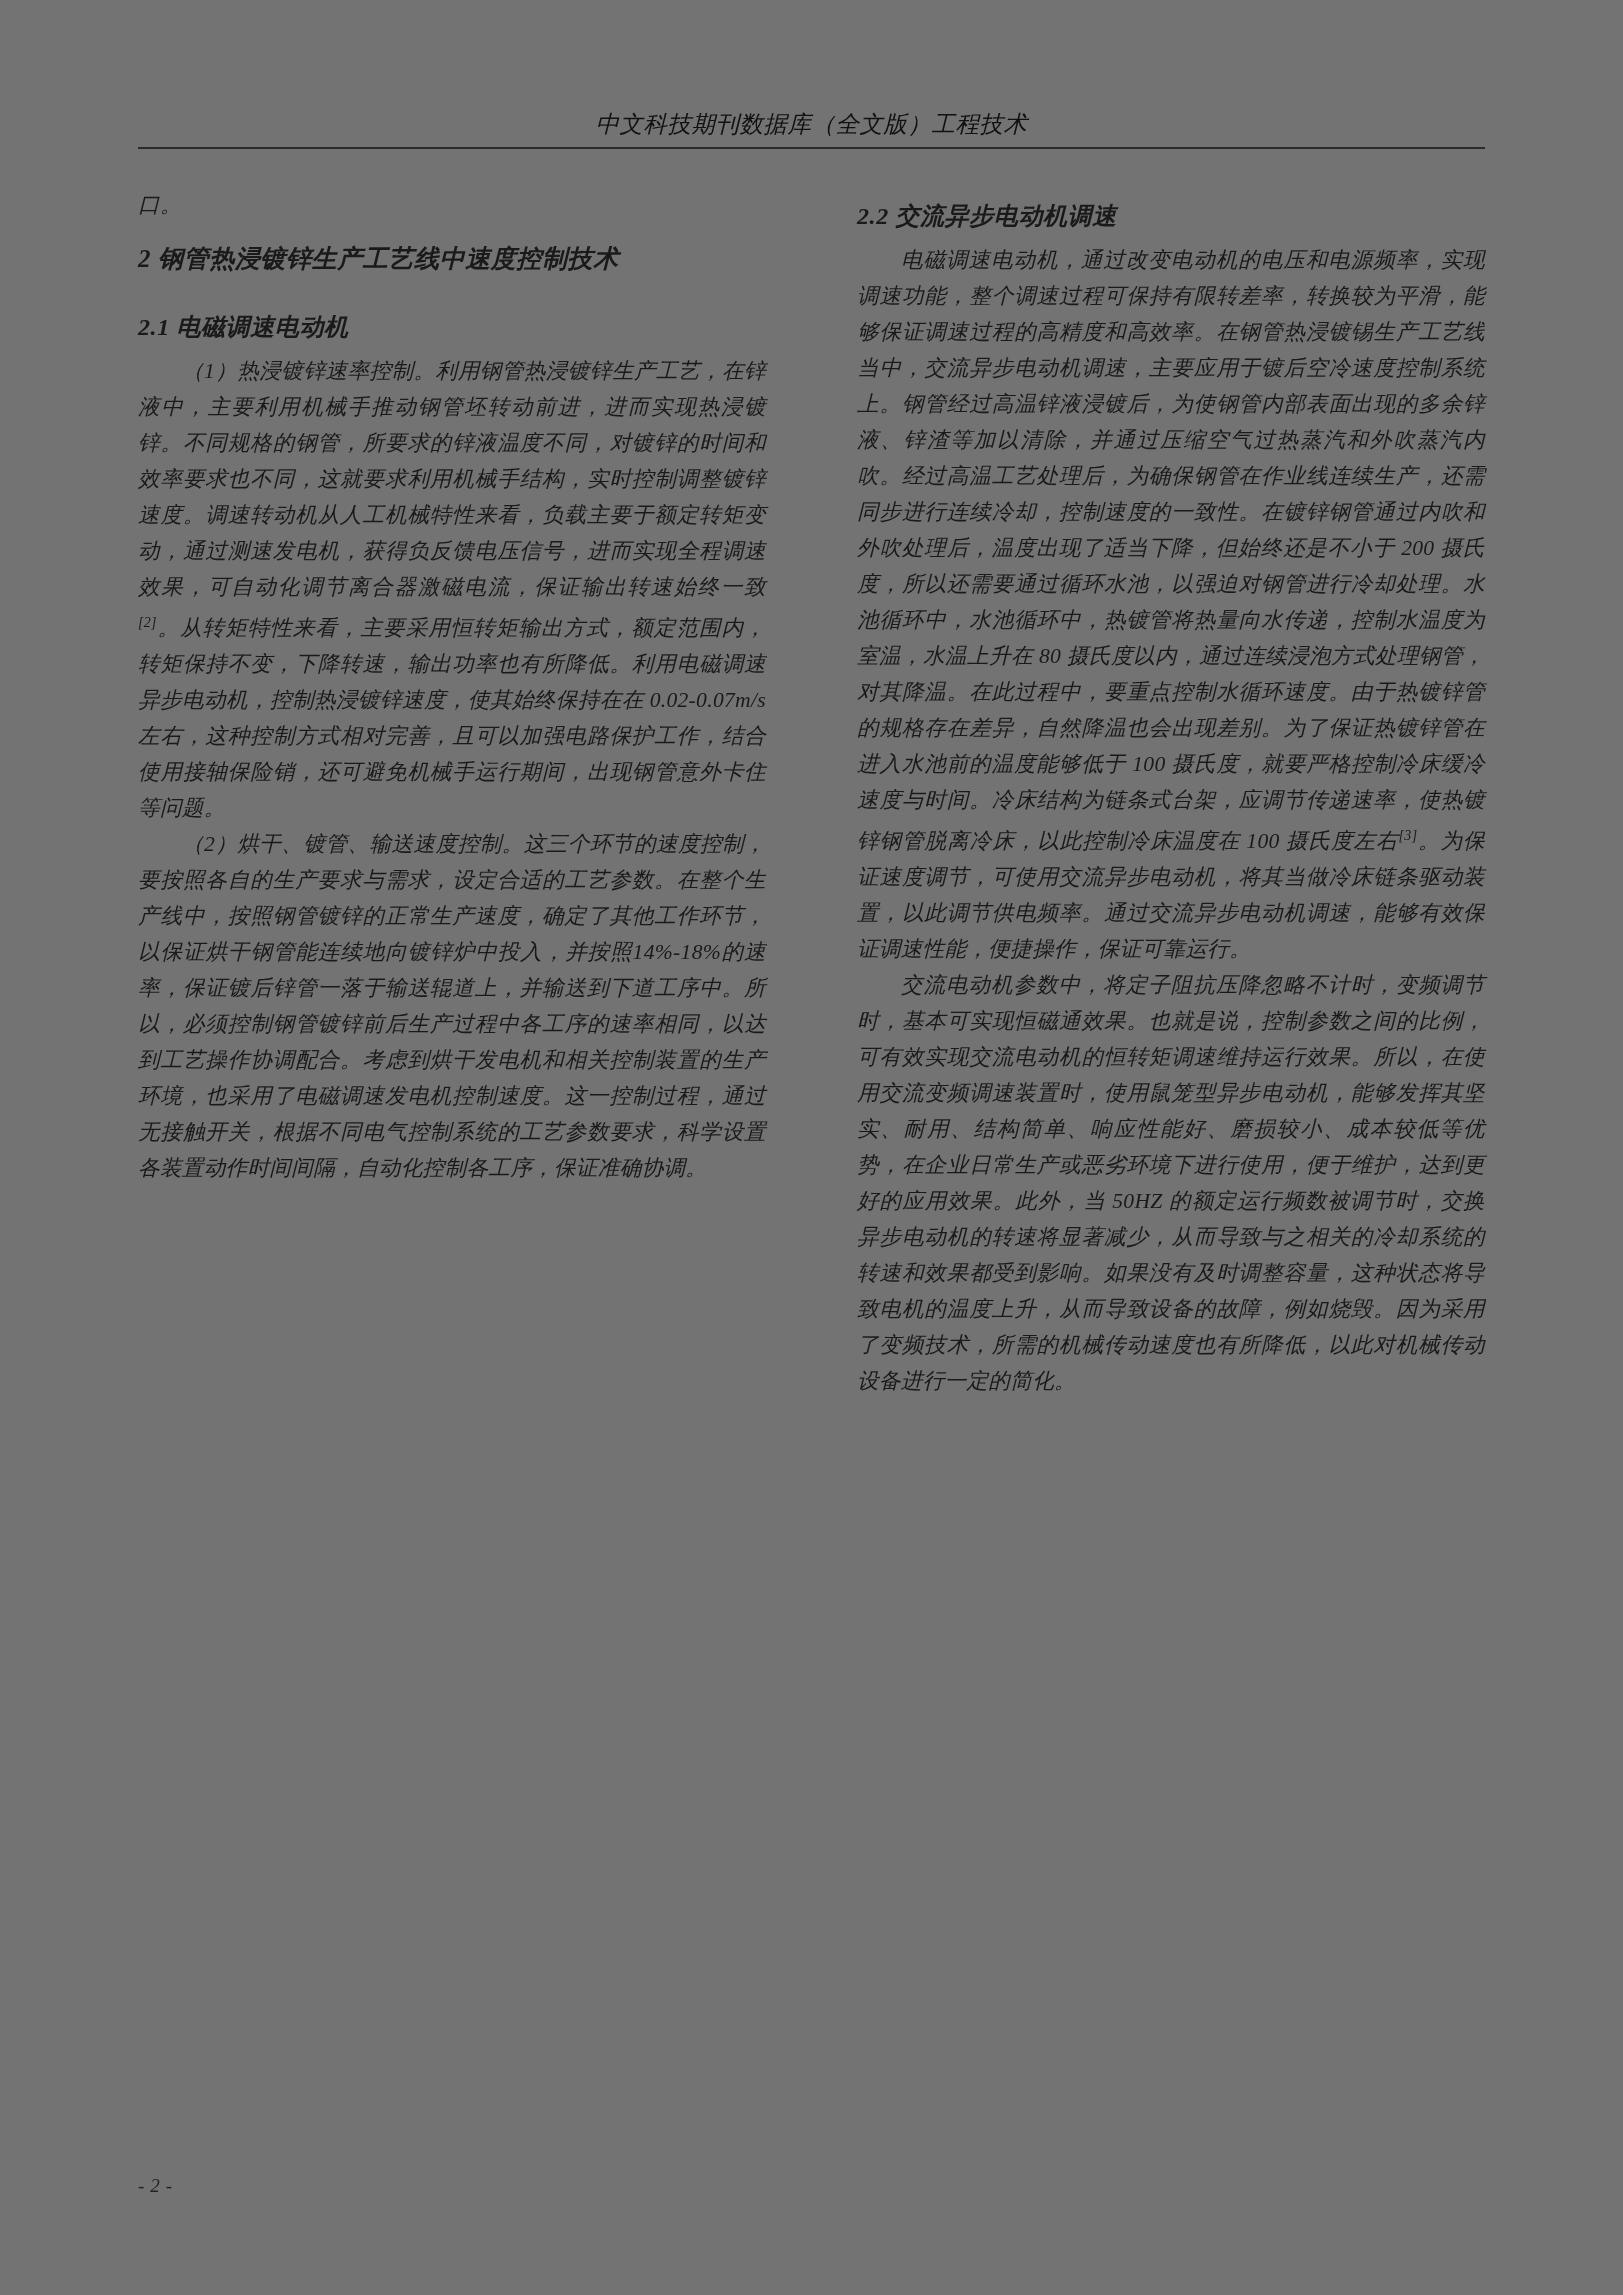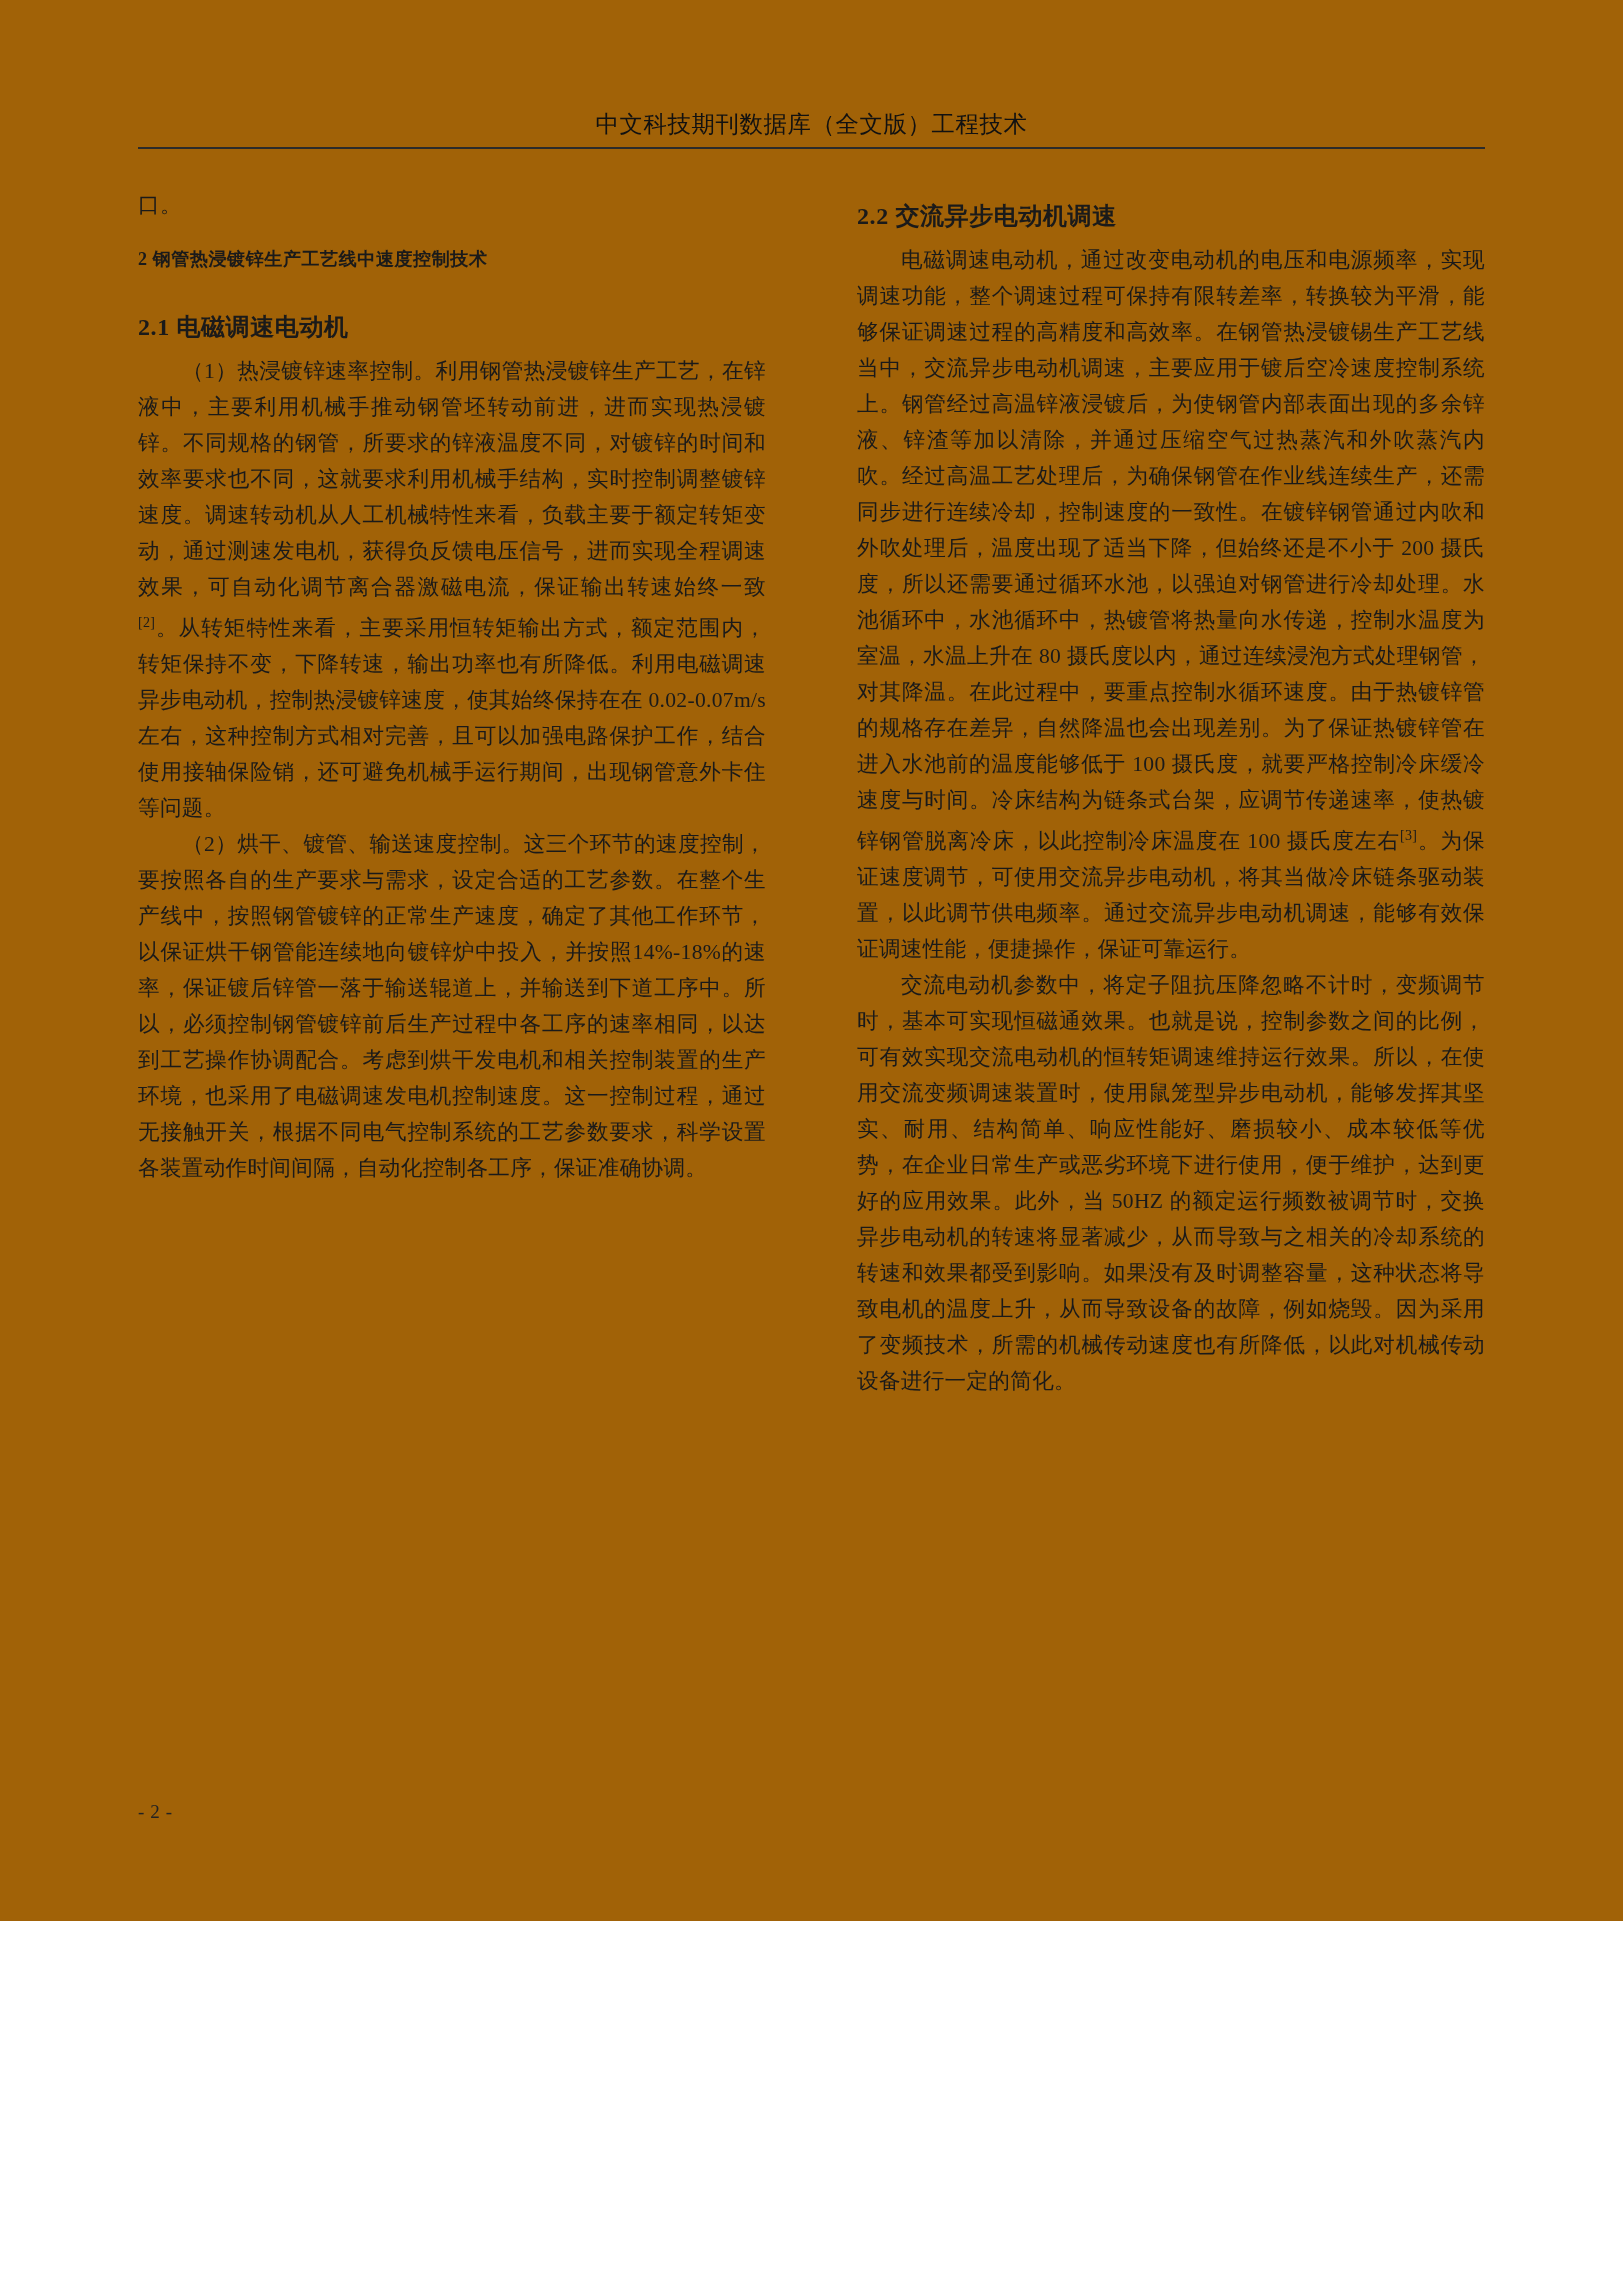--- a/index.html
+++ b/index.html
@@ -12,22 +12,23 @@
     height: 2295px;
     font-family: "Liberation Serif", "DejaVu Serif", serif;
     color: #1a1a1a;
     position: relative;
     overflow: hidden;
   }
   .page {
     position: absolute;
     top: 0; left: 0;
     width: 1623px;
-    height: 1921px;
-    background: #a16207;
+    height: 2295px;
+    background: #737373;
+    font-style: italic;
   }
   .header {
     position: absolute;
     top: 108px;
     left: 138px;
     width: 1347px;
     text-align: center;
     font-size: 23.4px;
     letter-spacing: 0.6px;
     color: #111;
@@ -60,21 +61,21 @@
     line-height: 36px;
     text-align: justify;
     text-justify: inter-ideograph;
     letter-spacing: 0.3px;
     margin-bottom: 0px;
   }
   .indent {
     text-indent: 44px;
   }
   .h2 {
-    font-size: 18px;
+    font-size: 25px;
     font-weight: bold;
     line-height: 46px;
     margin-top: 13px;
     margin-bottom: 4.7px;
     letter-spacing: 0.6px;
   }
   .h3 {
     font-size: 24px;
     font-weight: bold;
     line-height: 43px;

